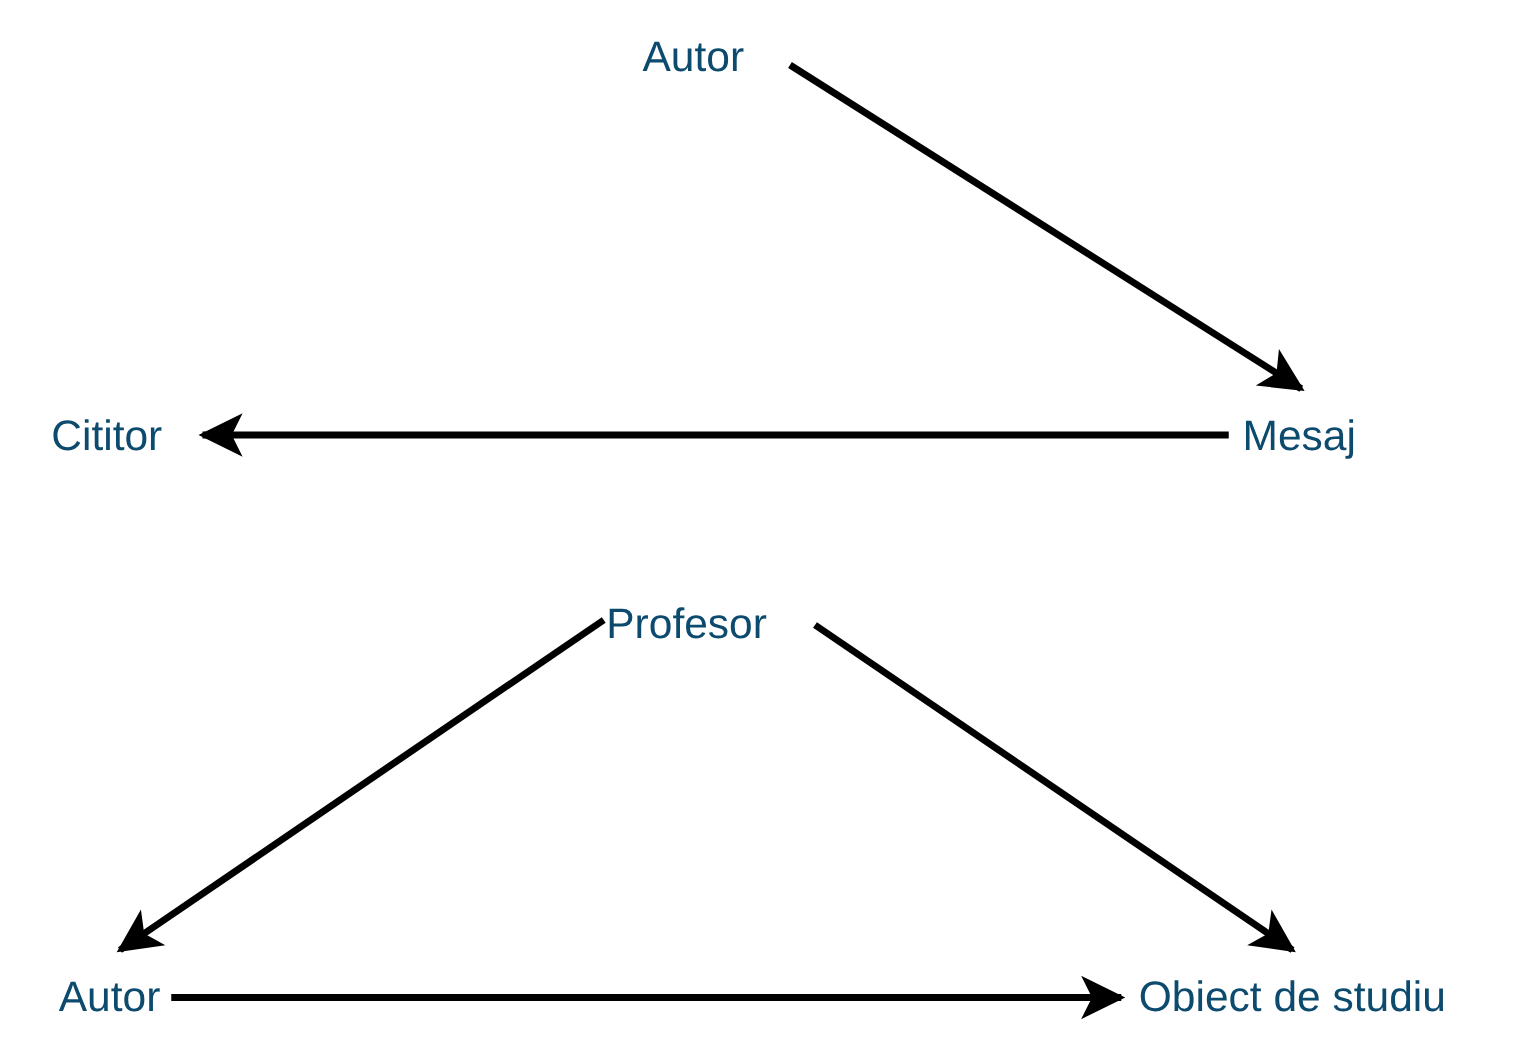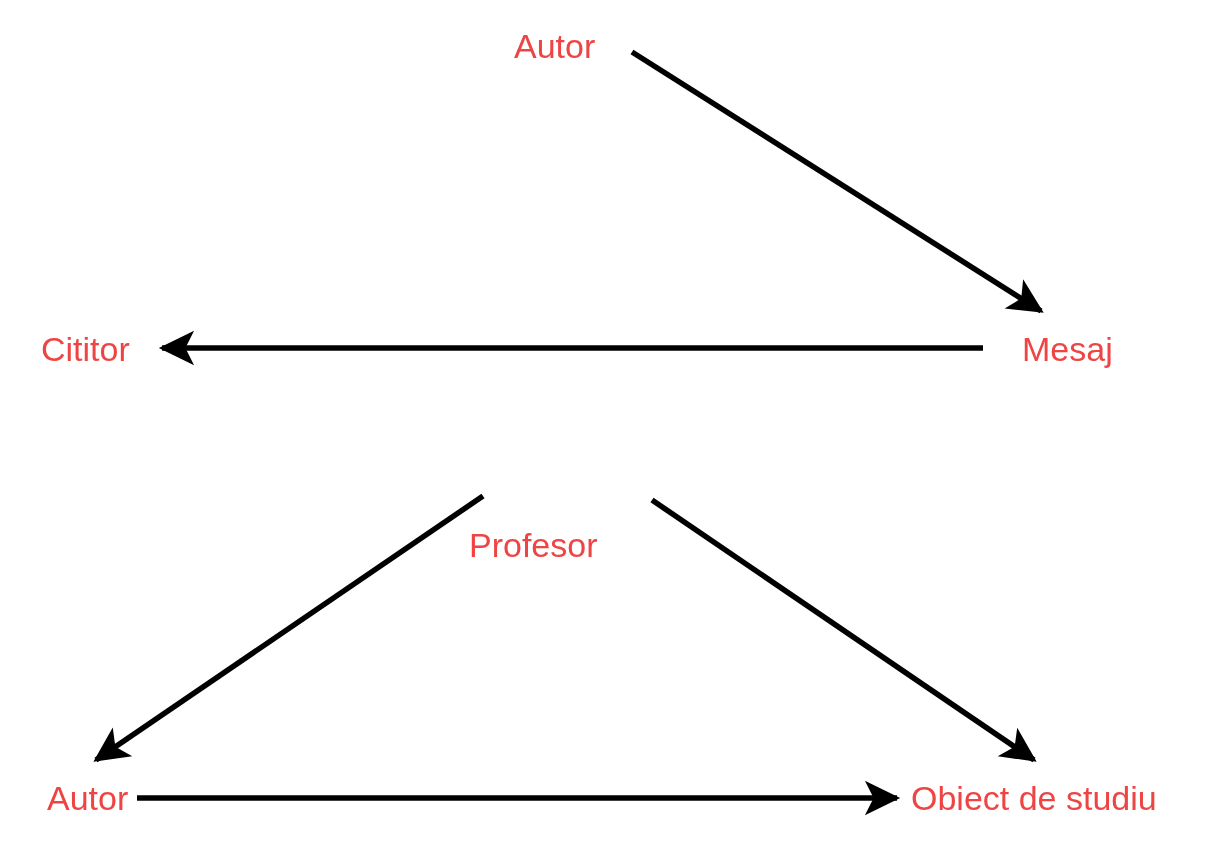--- a/index.html
+++ b/index.html
@@ -25,31 +25,31 @@
     top: 0;
     width: 1222px;
     height: 841px;
     display: block;
   }
   .node-label {
     position: absolute;
     font-family: "Liberation Sans", sans-serif;
     font-size: 34px;
     font-weight: 400;
-    color: #ef4444;
+    color: #0c4a6e;
     line-height: 1;
     white-space: nowrap;
     letter-spacing: 0px;
   }
   
   #label-autor   { left: 514px; top: 29px;  }
-  #label-mesaj   { left: 994px; top: 332px; margin-left: 28px; }
+  #label-mesaj   { left: 994px; top: 332px; }
   #label-cititor { left: 41px;  top: 332px; }
   
-  #label-profesor { left: 469px;  top: 482px; margin-top: 46px; }
+  #label-profesor { left: 485px;  top: 482px; }
   #label-elev     { left: 47px;   top: 781px; }
   #label-obiect   { left: 911px;  top: 781px; text-align: right; }
 </style>
 </head>
 <body>
 
 <div id="canvas">
 
   <svg id="diagram-svg" viewBox="0 0 1222 841" xmlns="http://www.w3.org/2000/svg">
     <defs>

